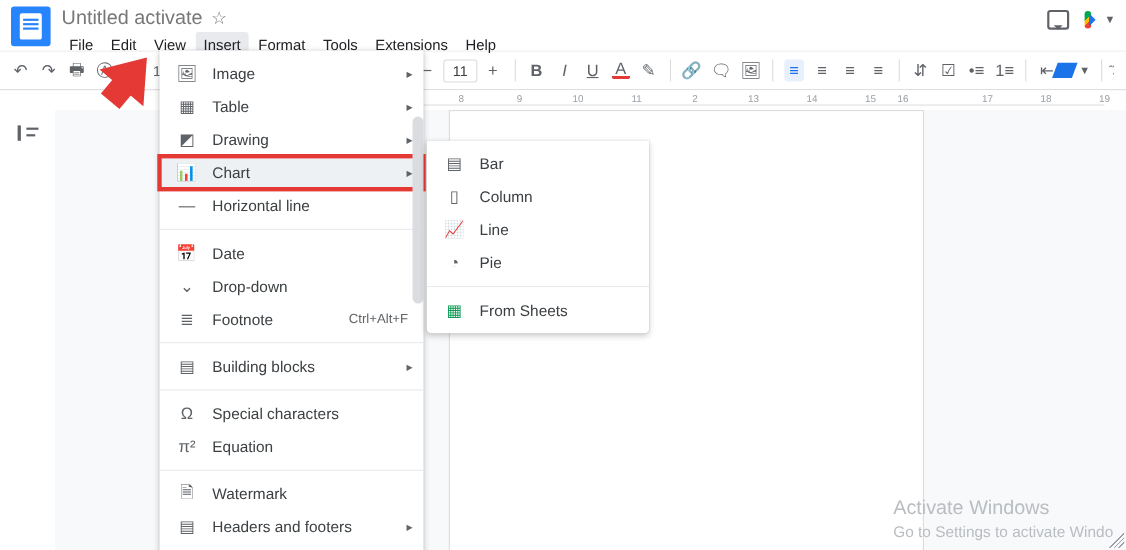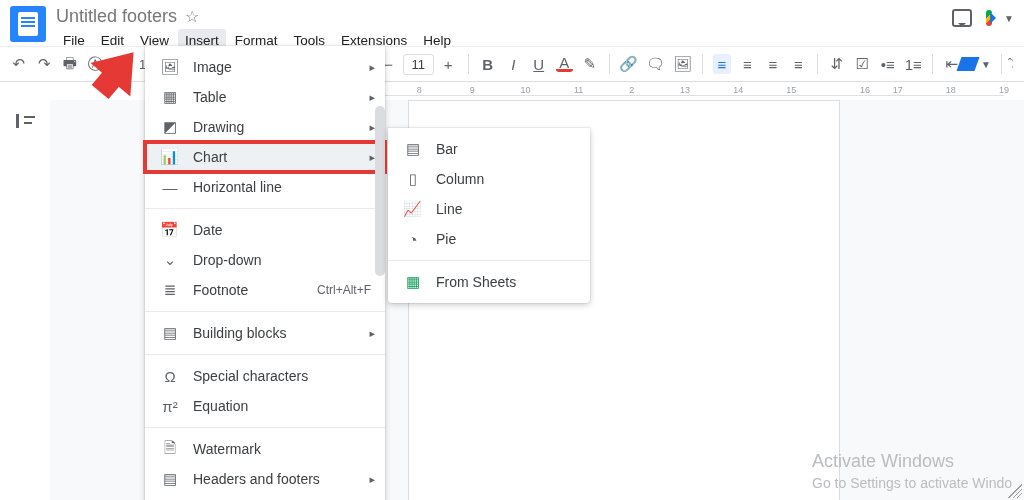--- a/index.html
+++ b/index.html
@@ -62,21 +62,21 @@
   .corner { position:absolute; right:2px; bottom:2px; width:14px; height:14px; background:
      linear-gradient(135deg, transparent 50%, #9aa0a6 50% 55%, transparent 55% 65%, #9aa0a6 65% 70%, transparent 70% 80%, #9aa0a6 80% 85%, transparent 85%);}
 </style>
 </head>
 <body>
 
 <div class="topbar">
   <div class="logo"></div>
   <div class="title-area">
     <div class="doc-title-row">
-      <span class="doc-title">Untitled footers</span>
+      <span class="doc-title">Untitled activate</span>
       <span class="star">☆</span>
     </div>
     <div class="menubar">
       <span>File</span>
       <span>Edit</span>
       <span>View</span>
       <span style="background:#e8eaed;">Insert</span>
       <span>Format</span>
       <span>Tools</span>
       <span>Extensions</span>
@@ -155,21 +155,21 @@
     <span style="left: 132.903px;">6</span>
     <span style="left: 186.065px;">7</span>
     <span style="left: 239.226px;">8</span>
     <span style="left: 292.387px;">9</span>
     <span style="left: 345.548px;">10</span>
     <span style="left: 398.71px;">11</span>
     <span style="left: 451.871px;">2</span>
     <span style="left: 505.032px;">13</span>
     <span style="left: 558.194px;">14</span>
     <span style="left: 611.355px;">15</span>
-    <span style="left: 685px;">16</span>
+    <span style="left: 641px;">16</span>
     <span style="left: 717.677px;">17</span>
     <span style="left: 770.839px;">18</span>
     <span style="left: 824px;">19</span>
   </div>
 
 <div class="workspace">
   <div class="leftstrip">
     <div class="outline-ic"></div>
   </div>
   <div class="page"></div>

